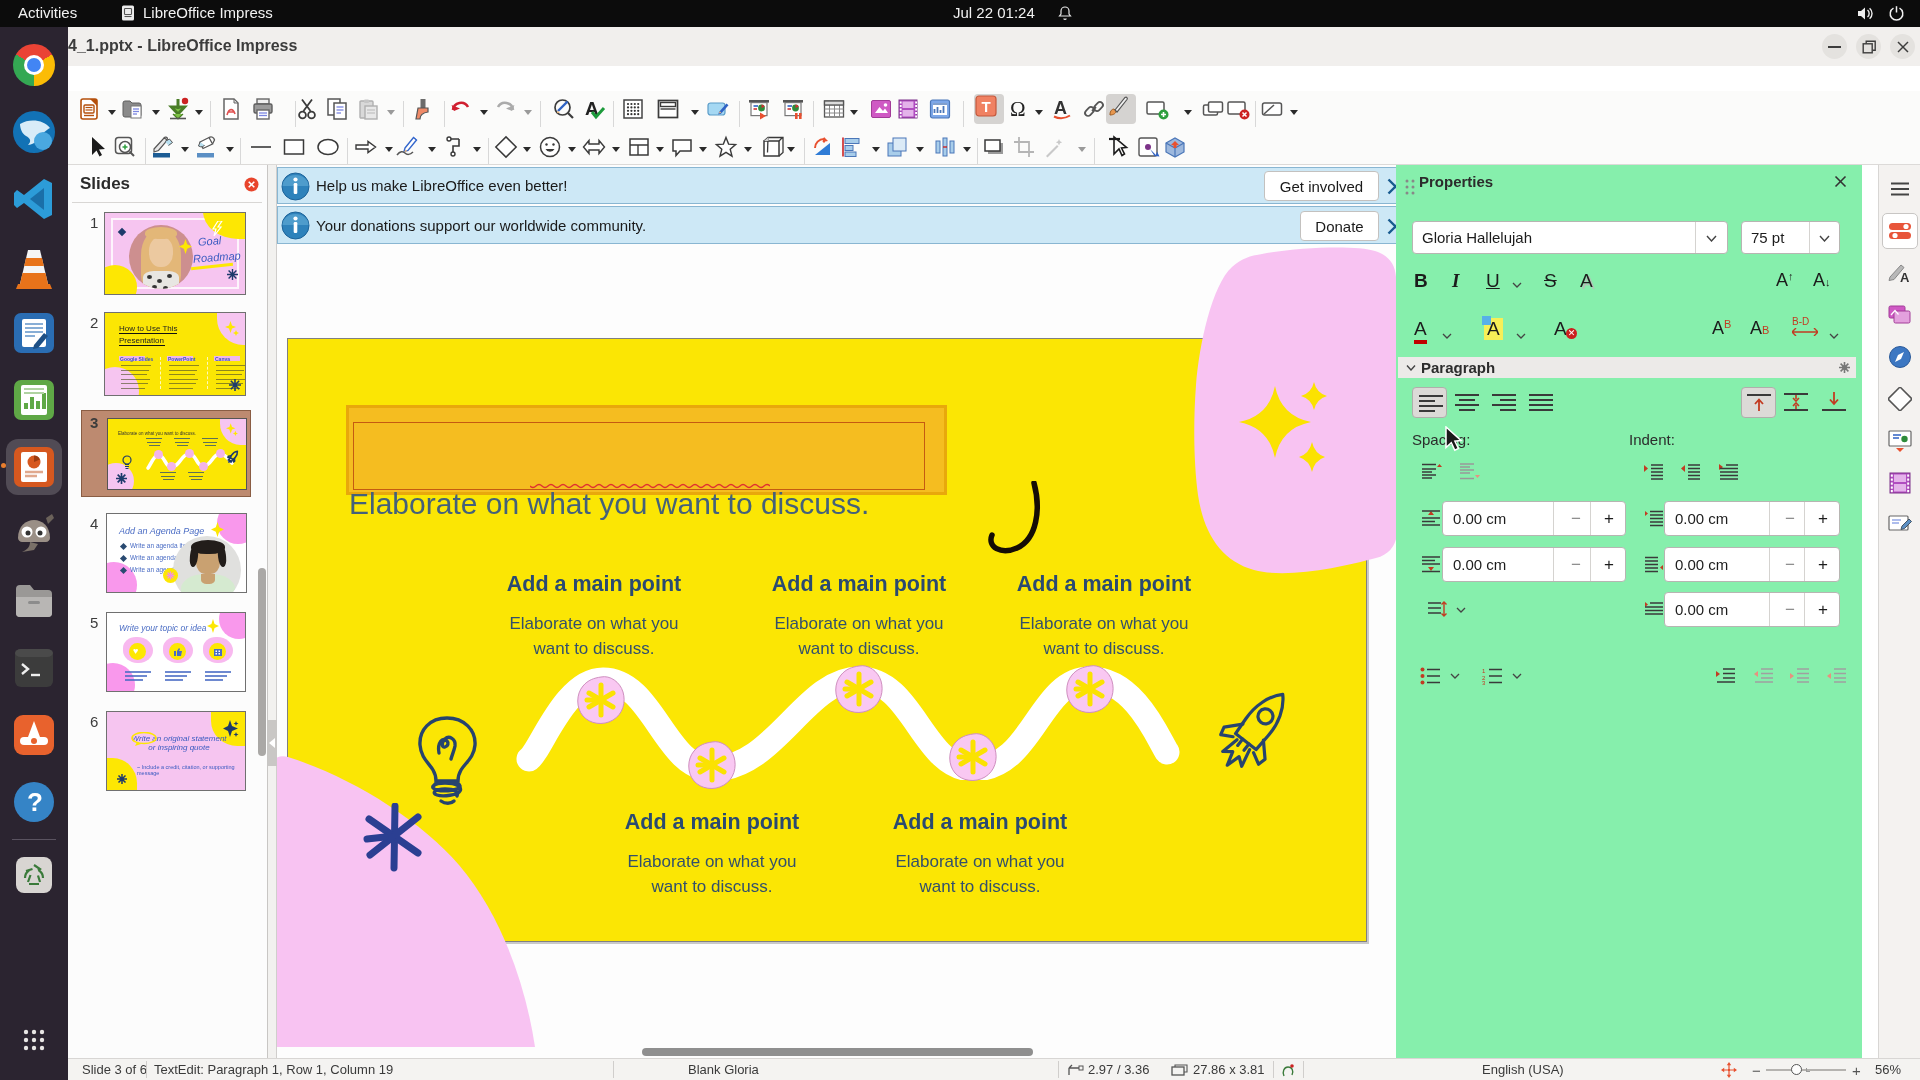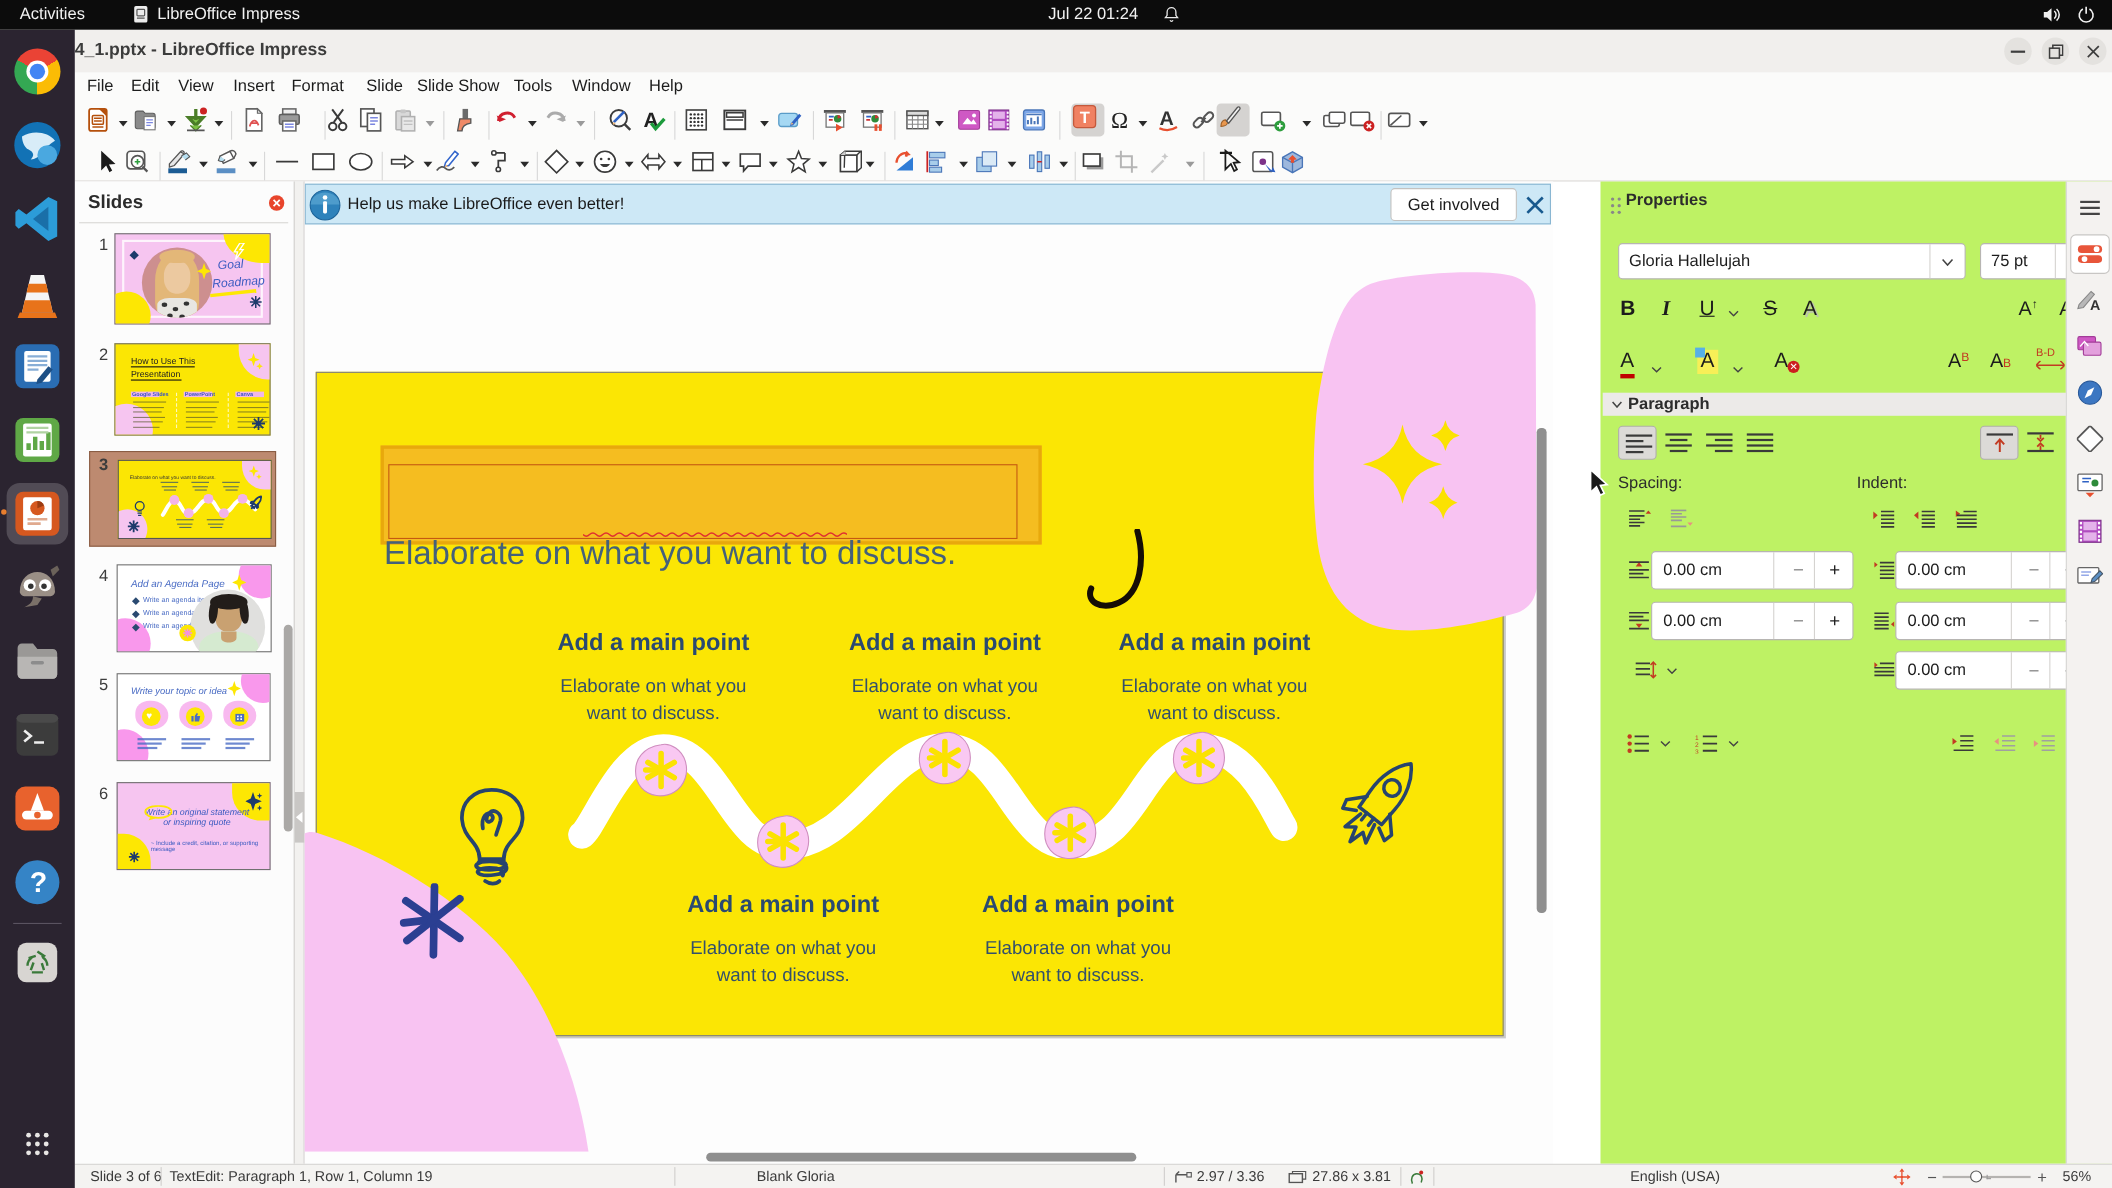--- a/index.html
+++ b/index.html
@@ -64,32 +64,20 @@
    </svg>
  </div>
  <div style="position:absolute;left:1822px;top:7px;width:25px;height:25px;border-radius:50%;background:#e4e2df;">
    <svg style="position:absolute;left:5.5px;top:5.5px" width="14" height="14" viewBox="0 0 14 14" stroke="#3d3d3d" stroke-width="1.5">
      <line x1="2" y1="2" x2="12" y2="12"></line>
           <line x1="12" y1="2" x2="2" y2="12"></line>
    </svg>
  </div>
 </div>
 
-<div class="abs" id="menubar">
-<span class="mitem" style="left:11px;">File</span>
-<span class="mitem" style="left:51px;">Edit</span>
-<span class="mitem" style="left:94px;">View</span>
-<span class="mitem" style="left:144px;">Insert</span>
-<span class="mitem" style="left:197px;">Format</span>
-<span class="mitem" style="left:265px;">Slide</span>
-<span class="mitem" style="left:311px;">Slide Show</span>
-<span class="mitem" style="left:399px;">Tools</span>
-<span class="mitem" style="left:452px;">Window</span>
-<span class="mitem" style="left:522px;">Help</span>
-</div>
 
 <div class="abs" id="toolbars">
 <div class="ticon" style="left:9px;top:6px;width:24px;height:24px;">
         <svg width="24" height="24" viewBox="0 0 24 24">
           <rect x="4" y="2" width="16" height="20" rx="2" fill="#fff" stroke="#b5500c" stroke-width="1.6"></rect>
           <path d="M13 2 h7 v7 z" fill="#b5500c"></path>
           <rect x="7" y="8" width="10" height="8" rx="1" fill="none" stroke="#b5500c" stroke-width="1.4"></rect>
           <line x1="8.5" y1="10.5" x2="15.5" y2="10.5" stroke="#b5500c" stroke-width="1.2"></line>
           <line x1="8.5" y1="13" x2="15.5" y2="13" stroke="#b5500c" stroke-width="1.2"></line>
           <line x1="7" y1="18.5" x2="17" y2="18.5" stroke="#b5500c" stroke-width="1.4"></line>
@@ -795,20 +783,35 @@
           <rect x="12.7" y="11" width="3.6" height="11" rx="1.2" fill="#fff"></rect>
           <circle cx="14.5" cy="7.5" r="2.1" fill="#fff"></circle>
         </svg>
   <div style="position:absolute;left:38px;top:9px;font-size:15px;color:#1a1a1a;">Help us make LibreOffice even better!</div>
   <div style="position:absolute;left:986px;top:3px;width:115px;height:30px;background:#fff;border:1px solid #c3c1bf;border-radius:4px;text-align:center;font-size:15px;color:#1a1a1a;line-height:29px;">Get involved</div>
   <svg style="position:absolute;left:1109px;top:10px;" width="17" height="17" viewBox="0 0 17 17" stroke="#17598e" stroke-width="2.4">
           <line x1="1.5" y1="1.5" x2="15.5" y2="15.5"></line>
           <line x1="15.5" y1="1.5" x2="1.5" y2="15.5"></line>
         </svg>
 </div>
+<div style="position:absolute;left:0px;top:41px;width:1133px;height:38px;background:#cde8f6;border:1px solid #89b6d2;">
+  <svg style="position:absolute;left:3px;top:4px;" width="29" height="29" viewBox="0 0 29 29">
+          <circle cx="14.5" cy="14.5" r="13.5" fill="#2e82bb"></circle>
+          <circle cx="14.5" cy="14.5" r="13.5" fill="none" stroke="#1d6399" stroke-width="1"></circle>
+          <path d="M1.5 14 a13 11 0 0 1 26 0 z" fill="#4e9ccc"></path>
+          <rect x="12.7" y="11" width="3.6" height="11" rx="1.2" fill="#fff"></rect>
+          <circle cx="14.5" cy="7.5" r="2.1" fill="#fff"></circle>
+        </svg>
+  <div style="position:absolute;left:38px;top:10px;font-size:15px;color:#1a1a1a;">Your donations support our worldwide community.</div>
+  <div style="position:absolute;left:1022px;top:4px;width:79px;height:30px;background:#fff;border:1px solid #c3c1bf;border-radius:4px;text-align:center;font-size:15px;color:#1a1a1a;line-height:29px;">Donate</div>
+  <svg style="position:absolute;left:1109px;top:11px;" width="17" height="17" viewBox="0 0 17 17" stroke="#17598e" stroke-width="2.4">
+          <line x1="1.5" y1="1.5" x2="15.5" y2="15.5"></line>
+          <line x1="15.5" y1="1.5" x2="1.5" y2="15.5"></line>
+        </svg>
+</div>
 
 <div style="position:absolute;left:10px;top:173px;width:1080px;height:604px;background:#fbe604;border:1px solid #808080;box-shadow:2px 2px 0 #c9c9c9;"></div>
 <svg style="position:absolute;left:-6px;top:590px;" width="266" height="292" viewBox="0 0 266 292">
 <path d="M17 2 C80 22 148 64 188 110 C228 157 254 225 264 292 L0 292 L0 8 C4 2 10 0 17 2 z" fill="#f8c3f2"></path>
 </svg>
 <svg style="position:absolute;left:915px;top:80px;" width="210" height="335" viewBox="0 0 210 335">
 <path d="M70 9 C105 2 165 0 183 6 C198 11 203 20 204 32 L205 290 C203 302 196 310 184 313 C150 322 95 334 62 325 C30 316 12 290 6 250 C2 220 1 180 4 140 C7 100 20 40 40 22 C50 13 58 11 70 9 z" fill="#f8c3f2"></path>
 </svg>
 <svg style="position:absolute;left:958px;top:215px;" width="120" height="120" viewBox="0 0 120 120">
  <path d="M40 6 Q46 36 76 42 Q46 48 40 78 Q34 48 4 42 Q34 36 40 6 z" fill="#fbe201"></path>
@@ -911,21 +914,21 @@
  <path d="M63 50 L76 64 L74 72 L63 66"></path>
  <path d="M42 66 L38 84 L46 78 L50 92 L54 78 L62 84 L58 66"></path>
  <path d="M46 62 L46 70 M54 62 L54 70"></path>
  </g>
       </svg>
 
 <div style="position:absolute;left:1120px;top:224px;width:9px;height:441px;background:#8f8f8f;border-radius:4px;"></div>
 <div style="position:absolute;left:365px;top:883px;width:391px;height:8px;background:#8f8f8f;border-radius:4px;"></div>
 </div>
 
-<div class="abs" id="props" style="left:1455px;top:165px;width:466px;height:893px;background:#bef264;">
+<div class="abs" id="props" style="left:1396px;top:165px;width:466px;height:893px;background:#86efac;">
 <svg style="position:absolute;left:8px;top:13px;" width="12" height="18" viewBox="0 0 12 18">
         <circle cx="3" cy="3" r="1.5" fill="#888"></circle>
         <circle cx="3" cy="9" r="1.5" fill="#888"></circle>
         <circle cx="3" cy="15" r="1.5" fill="#888"></circle>
         <circle cx="9" cy="3" r="1.5" fill="#888"></circle>
         <circle cx="9" cy="9" r="1.5" fill="#888"></circle>
         <circle cx="9" cy="15" r="1.5" fill="#888"></circle>
       </svg>
 <div style="position:absolute;left:23px;top:8px;font-size:15px;font-weight:bold;color:#2c2c2c;">Properties</div>
 <svg style="position:absolute;left:438px;top:10px;" width="13" height="13" viewBox="0 0 13 13" stroke="#333" stroke-width="1.6">

